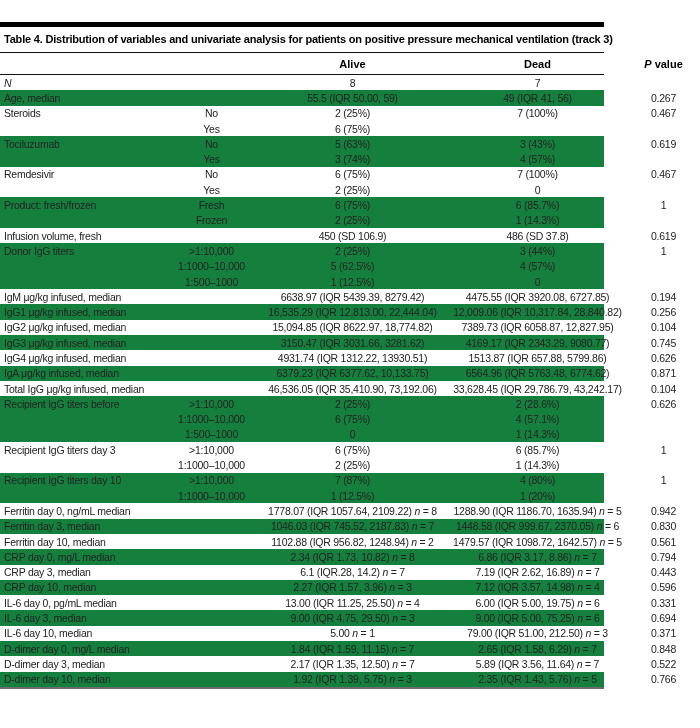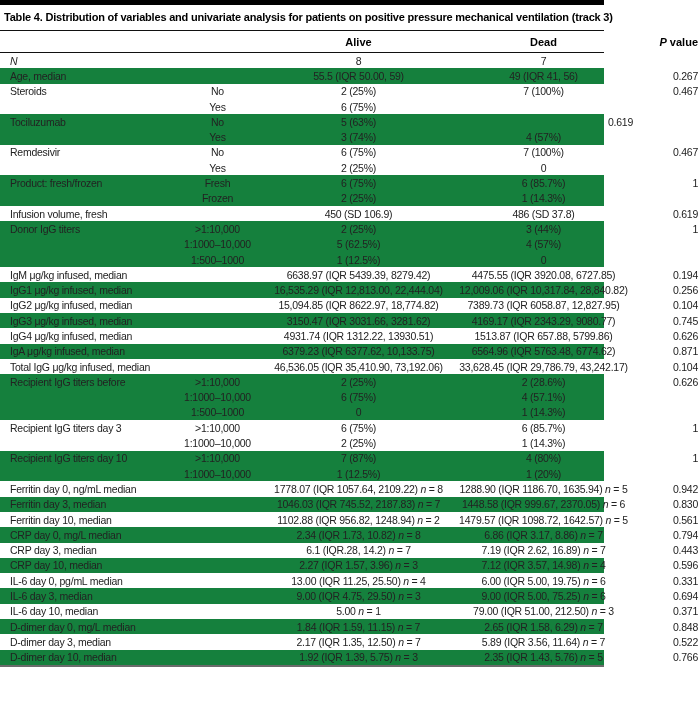--- a/index.html
+++ b/index.html
@@ -2,45 +2,44 @@
 <html><head>
 <meta charset="utf-8">
 <style>
   html,body { margin:0; padding:0; background:#ffffff; }
   body {
     width:700px; height:728px; overflow:hidden;
     font-family:"Liberation Sans", sans-serif;
     color:#222222;
     -webkit-font-smoothing:antialiased;
   }
-  .table-wrap { width:604px; }
+  .table-wrap { width:604px;margin-top:22px; }
   .topbar { height:5px; background:#000000; }
   .title-row {
     padding:6px 4px 7px 4px;
     border-bottom:1.5px solid #111111;
     font-size:11px; font-weight:bold; color:#000000;
     letter-spacing:-0.2px; white-space:nowrap;
   }
   .grid {
     display:grid;
     grid-template-columns:158px 107px 175px 195px 65px;
-    padding-left:6px;
   }
   .header-row {
     height:21px; align-items:center;
     border-bottom:1px solid #111111;
     font-size:11px; font-weight:bold; color:#000000;
   }
   .tbody { border-bottom:2px solid #6b6b6b; }
   .line { height:15.3px; align-items:center; font-size:10.5px; letter-spacing:-0.25px; }
   .group.shaded { background:#15803d; }
   .cell { white-space:nowrap; overflow:visible; }
   .c-label { text-align:left; padding-left:4px; }
   .c-sub, .c-alive, .c-dead { text-align:center; }
-  .c-p { text-align:right; padding-right:8px; }
+  .c-p { text-align:center; padding-right:8px; }
   .italic { font-style:italic; }
   .cell i { font-style:italic; }
 </style>
 </head>
 <body>
 
 <div class="table-wrap">
   <div class="topbar"></div>
   <div class="title-row">Table 4. Distribution of variables and univariate analysis for patients on positive pressure mechanical ventilation (track 3)</div>
   <div class="grid header-row">
@@ -83,20 +82,21 @@
           <div class="cell c-alive">6 (75%)</div>
           <div class="cell c-dead"></div>
           <div class="cell c-p"></div>
         </div>
       </div>
       <div class="group shaded">
         <div class="grid line">
           <div class="cell c-label">Tociluzumab</div>
           <div class="cell c-sub">No</div>
           <div class="cell c-alive">5 (63%)</div>
+          <div class="cell c-dead">3 (43%)</div>
           <div class="cell c-p">0.619</div>
         </div>
         <div class="grid line">
           <div class="cell c-label"></div>
           <div class="cell c-sub">Yes</div>
           <div class="cell c-alive">3 (74%)</div>
           <div class="cell c-dead">4 (57%)</div>
           <div class="cell c-p"></div>
         </div>
       </div>

